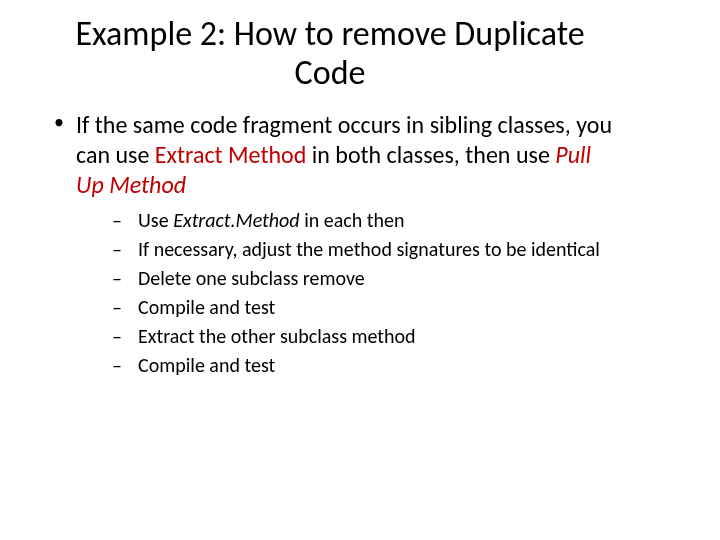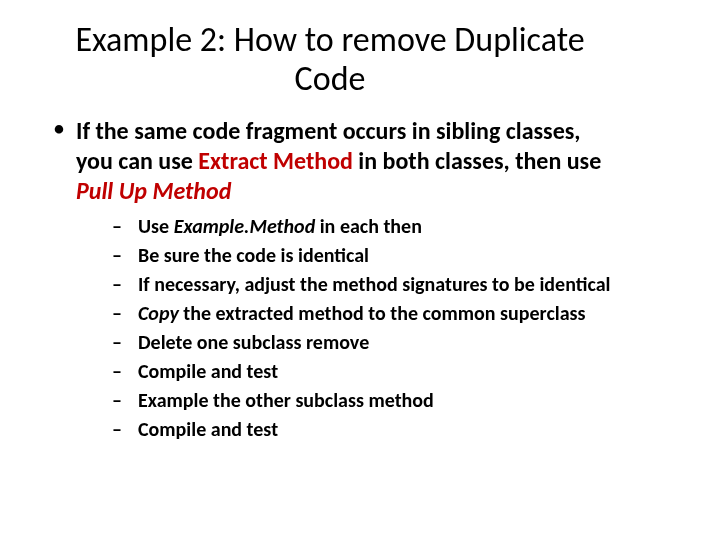--- a/index.html
+++ b/index.html
@@ -8,34 +8,33 @@
     width: 720px;
     height: 540px;
     background: #fff;
     font-family: Calibri, "Segoe UI", Arial, sans-serif;
     color: #000;
   }
   .slide {
     box-sizing: border-box;
     width: 660px;
     height: 540px;
-    padding: 10px 40px 20px 40px;
+    padding: 4px 40px 20px 40px;
   }
   .title {
     text-align: center;
     font-size: 34px;
     line-height: 1.15;
     margin: 10px 20px 18px 20px;
     font-weight: 400;
   }
   ul.level1 {
     list-style: none;
     padding: 0;
     margin: 0 0 3px 10px;
-    font-weight: bold;
   }
   ul.level1 > li {
     position: relative;
     padding-left: 26px;
     font-size: 24px;
     line-height: 1.25;
     margin-bottom: 10px;
   }
   ul.level1 > li::before {
     content: "•";
@@ -68,24 +67,22 @@
 <body>
 
 <div class="slide">
   <div class="title">Example 2: How to remove Duplicate Code</div>
 
   <ul class="level1">
     <li>
       <span>If the same code fragment occurs in sibling classes, you can use </span><span class="red">Extract Method</span><span> in both classes, then use </span><span class="red em">Pull Up Method</span>
 
       <ul class="level2">
-        <li><span>Use </span><span class="em">Example.Method</span><span> in each then</span></li>
-        <li><span>Be sure the code is identical</span><span class="em"></span><span></span></li>
+        <li><span>Use </span><span class="em">Extract.Method</span><span> in each then</span></li>
         <li><span>If necessary, adjust the method signatures to be identical</span><span class="em"></span><span></span></li>
-        <li><span></span><span class="em">Copy</span><span> the extracted method to the common superclass</span></li>
         <li><span>Delete one subclass remove</span><span class="em"></span><span></span></li>
         <li><span>Compile and test</span><span class="em"></span><span></span></li>
-        <li><span>Example the other subclass method</span><span class="em"></span><span></span></li>
+        <li><span>Extract the other subclass method</span><span class="em"></span><span></span></li>
         <li><span>Compile and test</span><span class="em"></span><span></span></li>
       </ul>
     </li>
   </ul>
 </div>
 
 </body></html>

